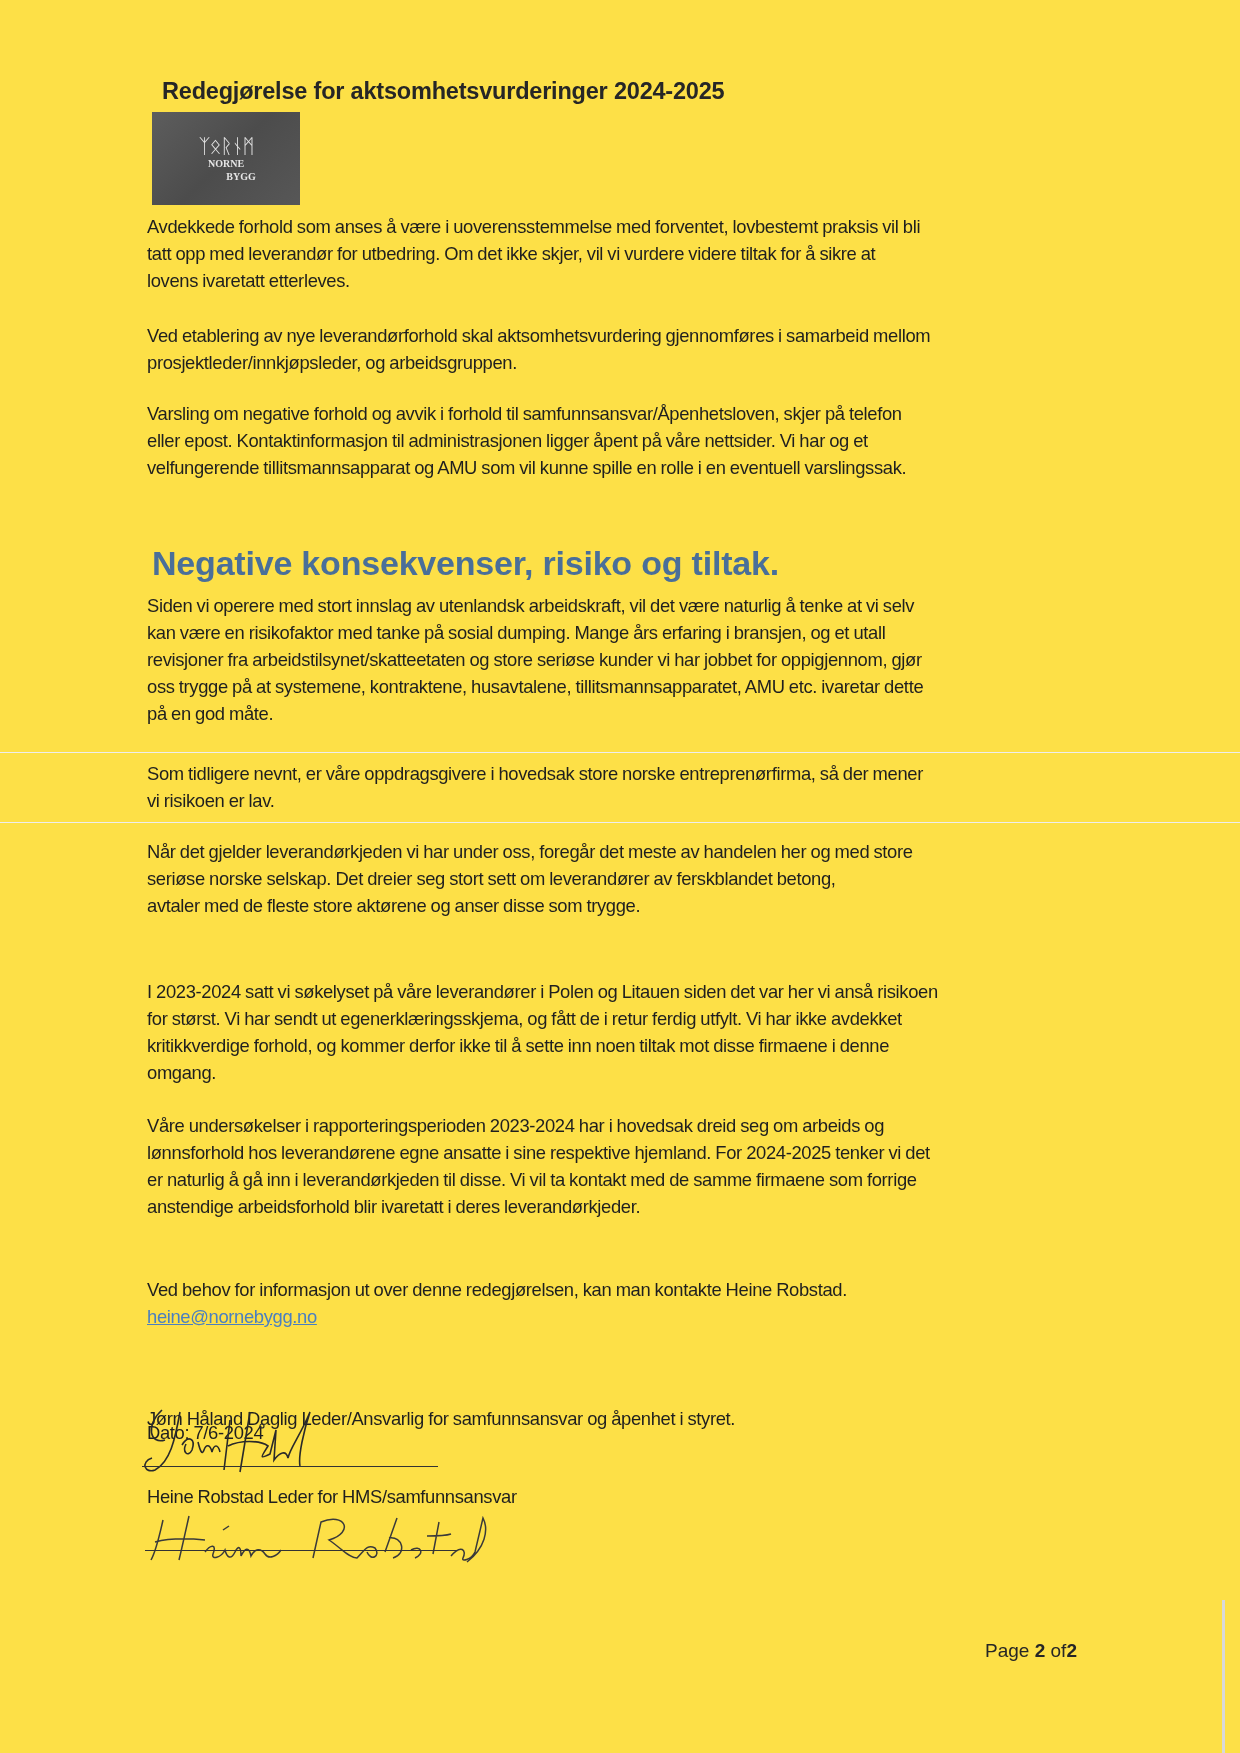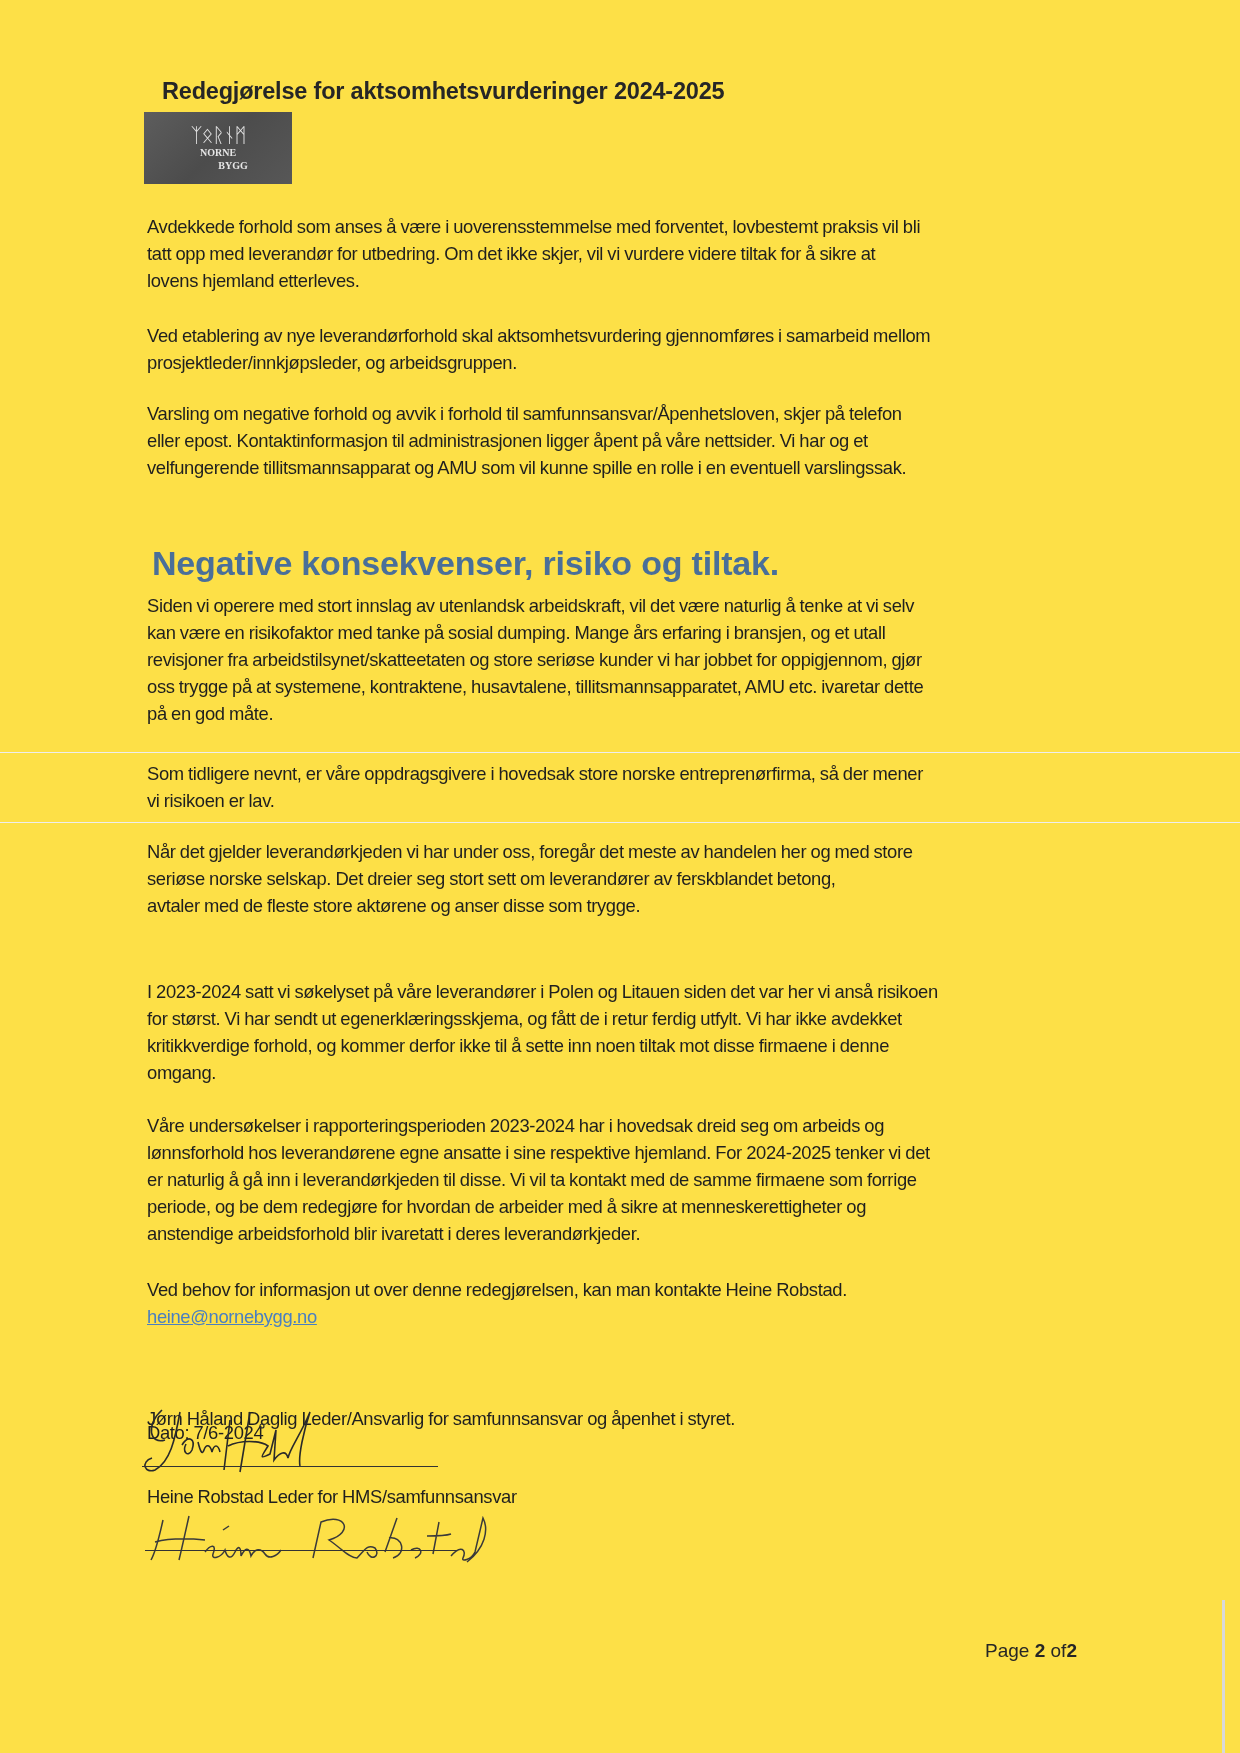--- a/index.html
+++ b/index.html
@@ -36,22 +36,22 @@
     position: absolute;
     left: 162px; top: 78px;
     font-size: 23.5px;
     font-weight: bold;
     color: #262626;
     letter-spacing: -0.2px;
     white-space: nowrap;
   }
   .logo {
     position: absolute;
-    left: 144px; top: 112px;
-    width: 148px; height: 72px;
+    left: 152px; top: 112px;
+    width: 148px; height: 93px;
     background: linear-gradient(135deg, #5d5d5d 0%, #4c4c4c 50%, #575757 100%);
     display: flex;
     flex-direction: column;
     align-items: center;
     justify-content: center;
     box-sizing: border-box;
   }
   .logo-runes {
     font-family: "DejaVu Sans", sans-serif;
     font-size: 20px;
@@ -125,21 +125,21 @@
 
   <div class="logo">
     <div class="logo-runes">ᛉᛟᚱᚾᛗ</div>
     <div class="logo-text">NORNE</div>
     <div class="logo-text l2">BYGG</div>
   </div>
 
   <div class="para" style="top:213px;">
     <span class="ln">Avdekkede forhold som anses å være i uoverensstemmelse med forventet, lovbestemt praksis vil bli</span>
     <span class="ln">tatt opp med leverandør for utbedring. Om det ikke skjer, vil vi vurdere videre tiltak for å sikre at</span>
-    <span class="ln">lovens hjemland etterleves.</span>
+    <span class="ln">lovens ivaretatt etterleves.</span>
   </div>
 
   <div class="para" style="top:322px;">
     <span class="ln">Ved etablering av nye leverandørforhold skal aktsomhetsvurdering gjennomføres i samarbeid mellom</span>
     <span class="ln">prosjektleder/innkjøpsleder, og arbeidsgruppen.</span>
   </div>
 
   <div class="para" style="top:400px;">
     <span class="ln">Varsling om negative forhold og avvik i forhold til samfunnsansvar/Åpenhetsloven, skjer på telefon</span>
     <span class="ln">eller epost. Kontaktinformasjon til administrasjonen ligger åpent på våre nettsider. Vi har og et</span>
@@ -171,21 +171,20 @@
     <span class="ln">I 2023-2024 satt vi søkelyset på våre leverandører i Polen og Litauen siden det var her vi anså risikoen</span>
     <span class="ln">for størst. Vi har sendt ut egenerklæringsskjema, og fått de i retur ferdig utfylt. Vi har ikke avdekket</span>
     <span class="ln">kritikkverdige forhold, og kommer derfor ikke til å sette inn noen tiltak mot disse firmaene i denne</span>
     <span class="ln">omgang.</span>
   </div>
 
   <div class="para" style="top:1112px;">
     <span class="ln">Våre undersøkelser i rapporteringsperioden 2023-2024 har i hovedsak dreid seg om arbeids og</span>
     <span class="ln">lønnsforhold hos leverandørene egne ansatte i sine respektive hjemland. For 2024-2025 tenker vi det</span>
     <span class="ln">er naturlig å gå inn i leverandørkjeden til disse. Vi vil ta kontakt med de samme firmaene som forrige</span>
-    <span class="ln">periode, og be dem redegjøre for hvordan de arbeider med å sikre at menneskerettigheter og</span>
     <span class="ln">anstendige arbeidsforhold blir ivaretatt i deres leverandørkjeder.</span>
   </div>
 
   <div class="para" style="top:1276px;">
     <span class="ln">Ved behov for informasjon ut over denne redegjørelsen, kan man kontakte Heine Robstad.</span>
     <span class="ln"><a class="email-link">heine@nornebygg.no</a></span>
   </div>
 
   <div class="para" style="top:1419px;">
     <span class="ln">Dato: 7/6-2024</span>

